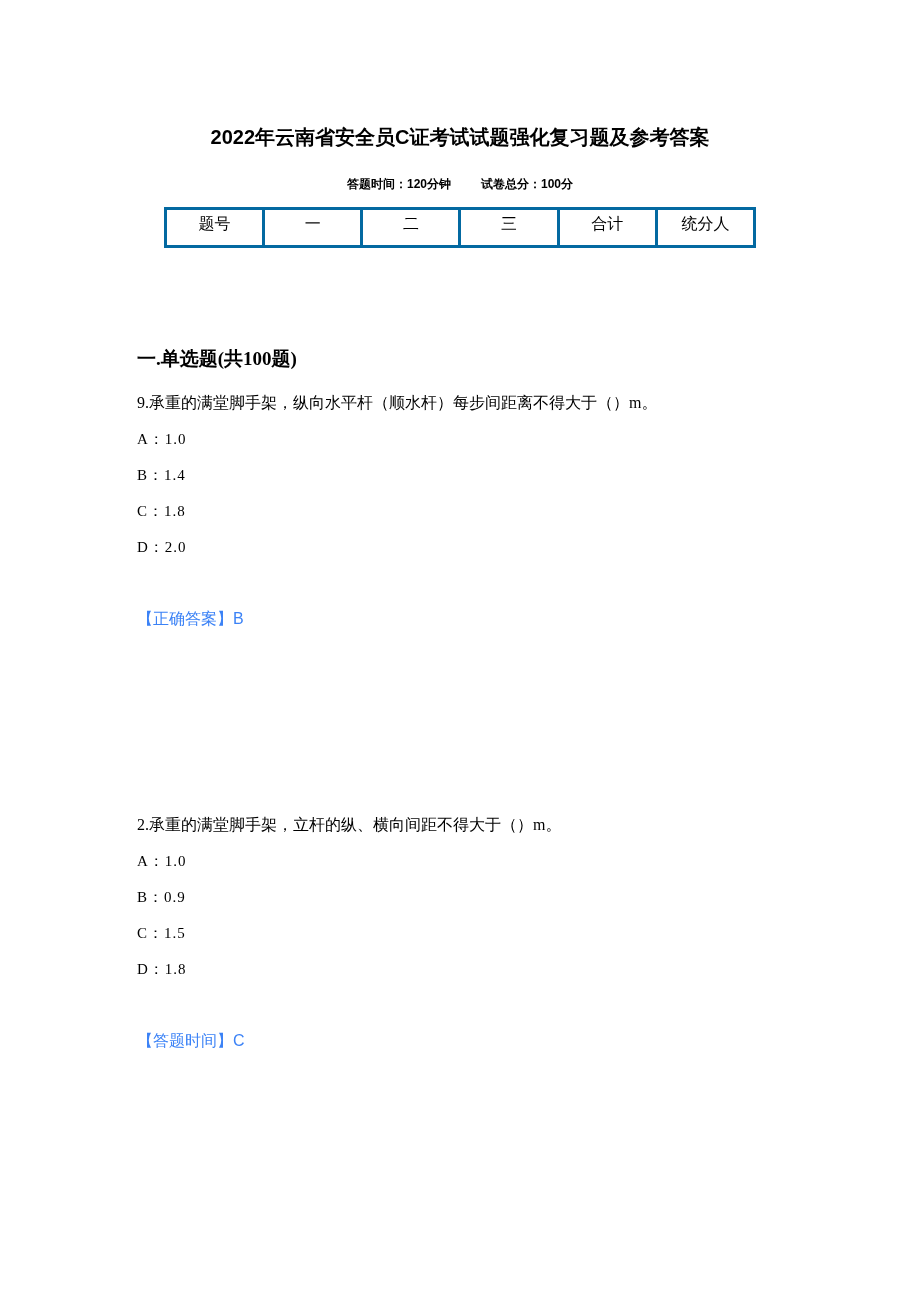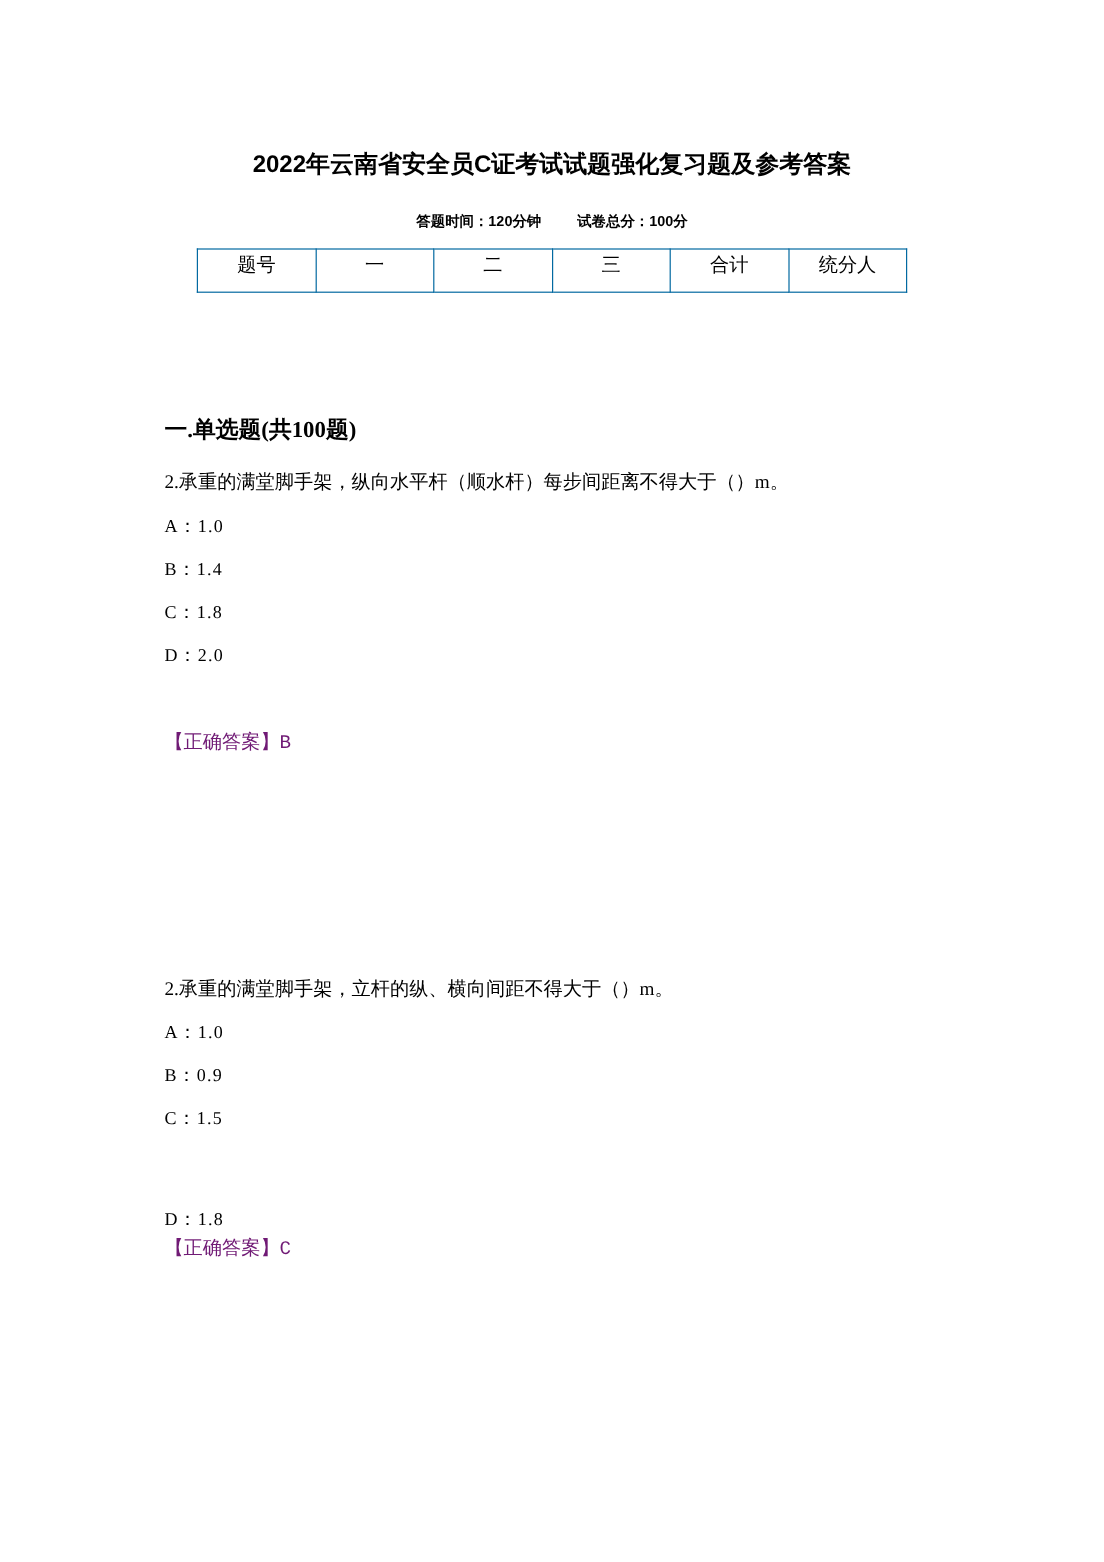--- a/index.html
+++ b/index.html
@@ -41,21 +41,21 @@
       position: absolute;
       left: 164px;
       top: 207px;
       width: 592px;
       border-collapse: collapse;
       font-family: "Liberation Sans", "DejaVu Sans", sans-serif;
       font-size: 16px;
       table-layout: fixed;
     }
     table.score td {
-      border: 1px solid #0369a1;
+      border: 3px solid #0369a1;
       text-align: center;
       vertical-align: top;
       padding: 2px 0 0 0;
       line-height: 24px;
     }
     table.score tr.r1 td { height: 33px; }
     table.score tr.r2 td { height: 41px; }
     .section {
       position: absolute;
       left: 137px;
@@ -77,24 +77,24 @@
       position: absolute;
       left: 137px;
       font-family: Liberation Serif, serif;
       font-size: 15px;
       line-height: 22px;
       letter-spacing: 1px;
     }
     .answer {
       position: absolute;
       left: 137px;
-      font-family: Liberation Mono, monospace;
+      font-family: Liberation Sans, sans-serif;
       font-size: 16px;
       line-height: 22px;
-      color: #701a75;
+      color: #3b82f6;
     }
   </style>
 </head>
 <body>
 
 <div class="title">2022年云南省安全员C证考试试题强化复习题及参考答案</div>
 
 <div class="subtitle">
   <span>答题时间：120分钟</span><span class="gap"></span><span>试卷总分：100分</span>
 </div>
@@ -107,25 +107,25 @@
     <td>二</td>
     <td>三</td>
     <td>合计</td>
     <td>统分人</td>
   </tr>
 </tbody>
   </table>
 
 <div class="section">一.单选题(共100题)</div>
 
-<div class="q" style="top:392px;">2.承重的满堂脚手架，纵向水平杆（顺水杆）每步间距离不得大于（）m。</div>
+<div class="q" style="top:392px;">9.承重的满堂脚手架，纵向水平杆（顺水杆）每步间距离不得大于（）m。</div>
 <div class="opt" style="top:428px;">A：1.0</div>
 <div class="opt" style="top:464px;">B：1.4</div>
 <div class="opt" style="top:500px;">C：1.8</div>
 <div class="opt" style="top:536px;">D：2.0</div>
 <div class="answer" style="top:608px;">【正确答案】B</div>
 
 <div class="q" style="top:814px;">2.承重的满堂脚手架，立杆的纵、横向间距不得大于（）m。</div>
 <div class="opt" style="top:850px;">A：1.0</div>
 <div class="opt" style="top:886px;">B：0.9</div>
 <div class="opt" style="top:922px;">C：1.5</div>
-<div class="opt" style="top:958px;margin-top:48px;">D：1.8</div>
-<div class="answer" style="top:1030px;">【正确答案】C</div>
+<div class="opt" style="top:958px;">D：1.8</div>
+<div class="answer" style="top:1030px;">【答题时间】C</div>
 
 </body></html>

